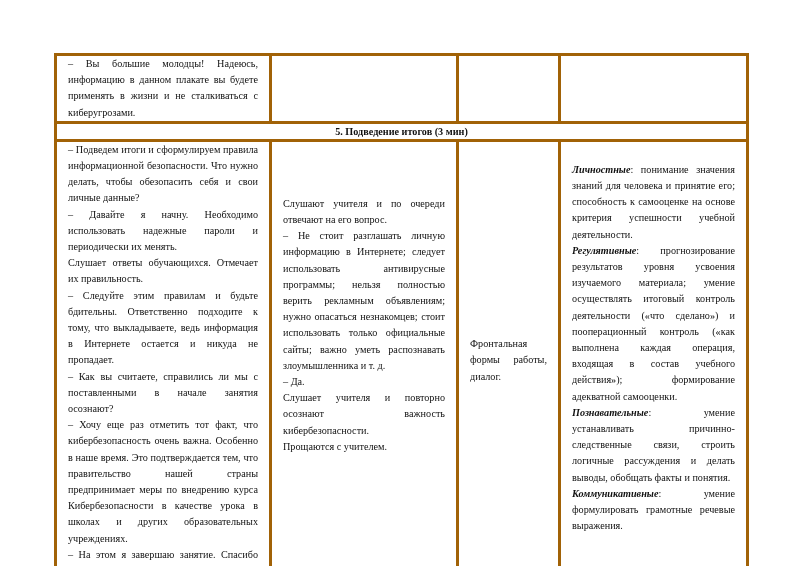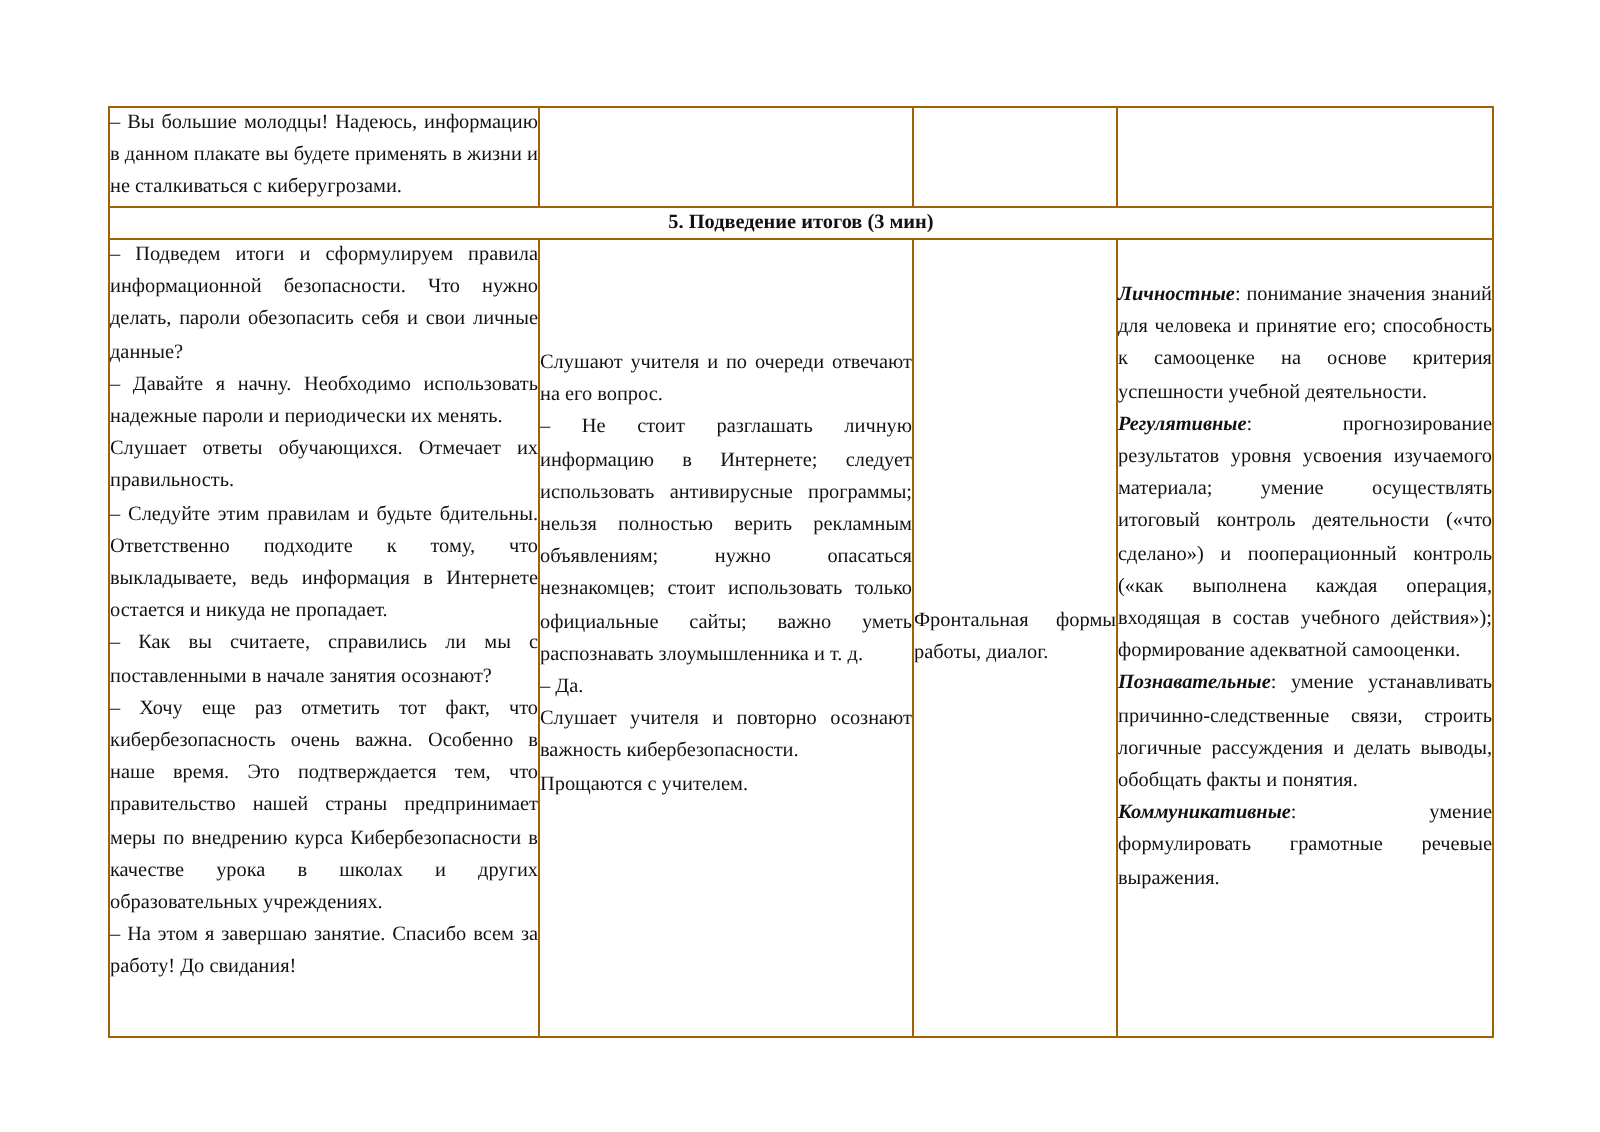--- a/index.html
+++ b/index.html
@@ -23,23 +23,23 @@
     }
     table.lesson {
       position: absolute;
       left: 54px;
       top: 53px;
       width: 692px;
       border-collapse: collapse;
       table-layout: fixed;
     }
     table.lesson td {
-      border: 1px solid #a16207;
+      border: 3px solid #a16207;
       vertical-align: top;
-      padding: 0 0;
+      padding: 0 11px;
       font-size: 10.2px;
       line-height: 16.2px;
     }
     col.c1 { width: 215px; }
     col.c2 { width: 187px; }
     col.c3 { width: 102px; }
     col.c4 { width: 188px; }
 
     tr.row-top td { height: 49px; }
     tr.row-section td {
@@ -78,21 +78,21 @@
         </td>
         <td></td>
         <td></td>
         <td></td>
       </tr>
       <tr class="row-section">
         <td colspan="4">5. Подведение итогов (3 мин)</td>
       </tr>
       <tr class="row-main">
         <td>
-          <p>– Подведем итоги и сформулируем правила информационной безопасности. Что нужно делать, пароли обезопасить себя и свои личные данные?</p>
+          <p>– Подведем итоги и сформулируем правила информационной безопасности. Что нужно делать, чтобы обезопасить себя и свои личные данные?</p>
           <p>– Давайте я начну. Необходимо использовать надежные пароли и периодически их менять.</p>
           <p>Слушает ответы обучающихся. Отмечает их правильность.</p>
           <p>– Следуйте этим правилам и будьте бдительны. Ответственно подходите к тому, что выкладываете, ведь информация в Интернете остается и никуда не пропадает.</p>
           <p>– Как вы считаете, справились ли мы с поставленными в начале занятия осознают?</p>
           <p>– Хочу еще раз отметить тот факт, что кибербезопасность очень важна. Особенно в наше время. Это подтверждается тем, что правительство нашей страны предпринимает меры по внедрению курса Кибербезопасности в качестве урока в школах и других образовательных учреждениях.</p>
           <p>– На этом я завершаю занятие. Спасибо всем за работу! До свидания!</p>
         </td>
         <td class="cell-col2">
           <p>Слушают учителя и по очереди отвечают на его вопрос.</p>
           <p>– Не стоит разглашать личную информацию в Интернете; следует использовать антивирусные программы; нельзя полностью верить рекламным объявлениям; нужно опасаться незнакомцев; стоит использовать только официальные сайты; важно уметь распознавать злоумышленника и т. д.</p>

